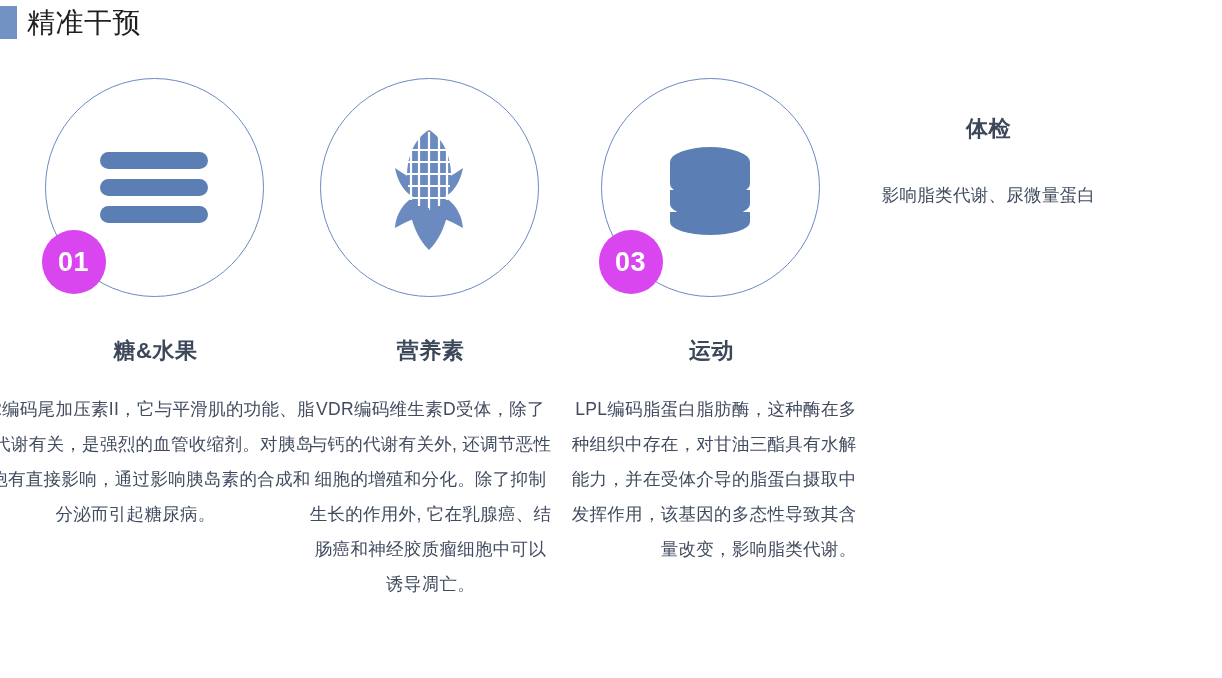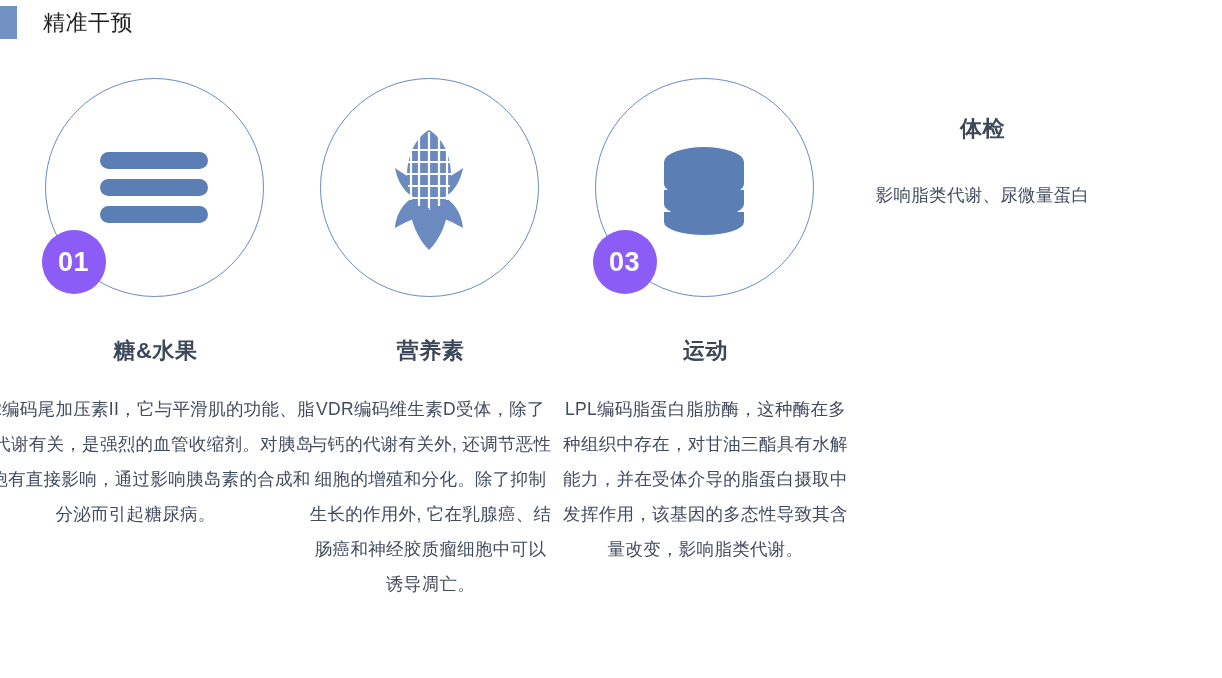--- a/index.html
+++ b/index.html
@@ -23,22 +23,22 @@
     display: flex;
     align-items: center;
     height: 36px;
   }
   .title-bar {
     width: 17px;
     height: 33px;
     background: #7392c4;
   }
   .title-text {
-    margin-left: 26px;
-    font-size: 22px;
+    margin-left: 10px;
+    font-size: 28px;
     color: #1f1f1f;
     letter-spacing: 0.5px;
     line-height: 33px;
     white-space: nowrap;
   }
 
   
   .columns {
     position: absolute;
     left: 0;
@@ -48,21 +48,21 @@
   }
   .col {
     width: 275px;
     position: relative;
     display: flex;
     flex-direction: column;
     align-items: center;
   }
   .col-1 { margin-left: 18px; }
   .col-2 { margin-left: 0px; }
-  .col-3 { }
+  .col-3 { margin-left: 6px; }
   .col-4 { margin-left: 2px; }
 
   
   .circle-wrap {
     position: relative;
     width: 222px;
     height: 222px;
   }
   .circle {
     position: absolute;
@@ -85,21 +85,21 @@
     align-items: center;
     justify-content: center;
   }
   .badge {
     position: absolute;
     left: -3px;
     bottom: 6px;
     width: 64px;
     height: 64px;
     border-radius: 50%;
-    background: #8b5cf6;
+    background: #d946ef;
     color: #ffffff;
     font-size: 27px;
     font-weight: bold;
     display: flex;
     align-items: center;
     justify-content: center;
     letter-spacing: 0.5px;
   }
   .badge-2 { left: 1px; }
   .badge-3 { left: -2px; }
@@ -120,21 +120,21 @@
     margin-top: 26px;
     font-size: 17.5px;
     line-height: 35px;
     color: #404b5e;
     text-align: center;
     width: 360px;
     letter-spacing: 0.3px;
   }
   .body-1 { width: 364px; margin-left: -40px; }
   .body-2 { width: 245px; }
-  .body-3 { width: 290px; }
+  .body-3 { width: 290px; text-align: right; }
   .body-4 { width: 220px; margin-top: 34px; }
 
   svg { display: block; }
 </style>
 </head>
 <body>
 
 <div class="title-row">
   <div class="title-bar"></div>
   <div class="title-text">精准干预</div>

